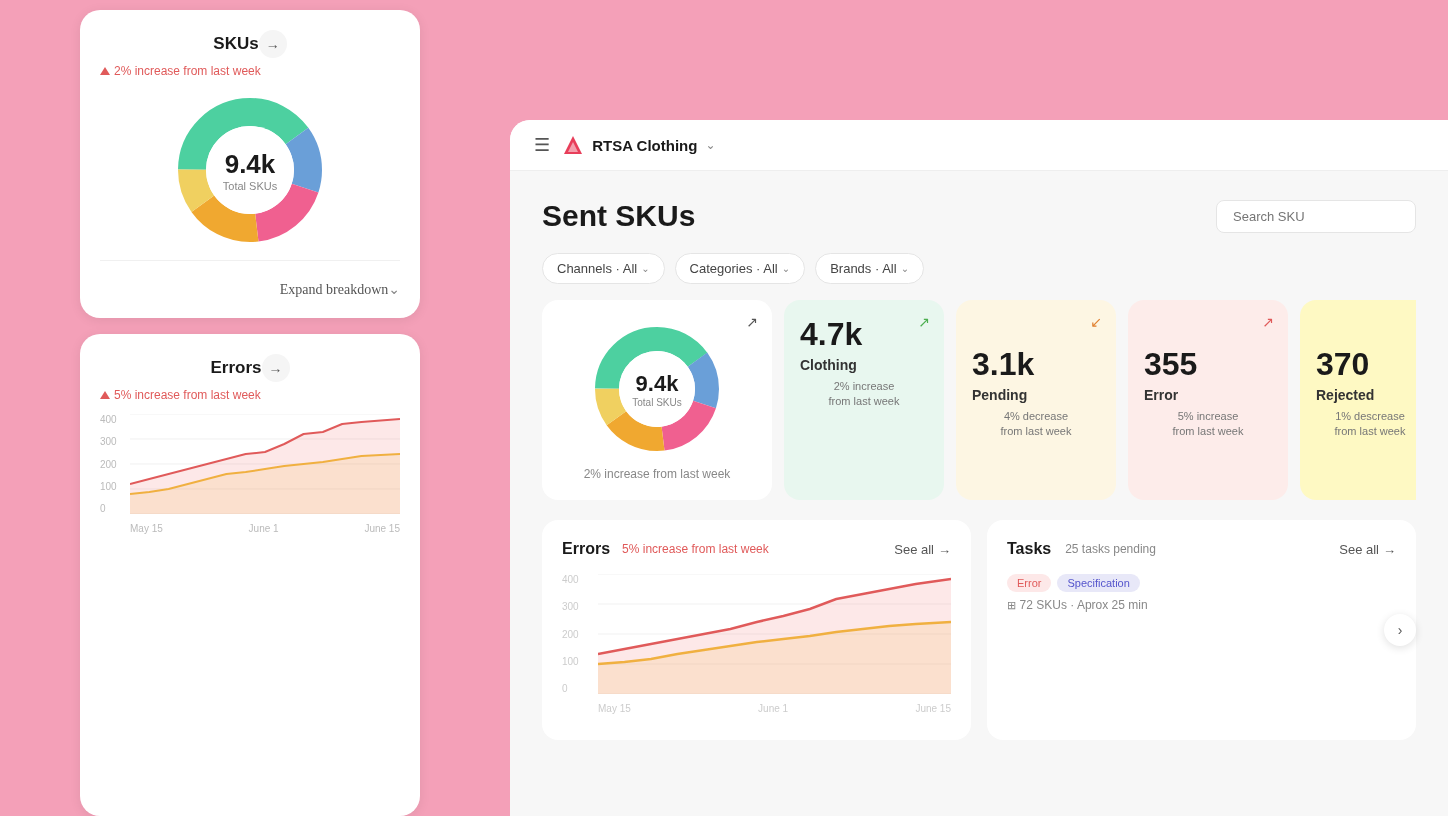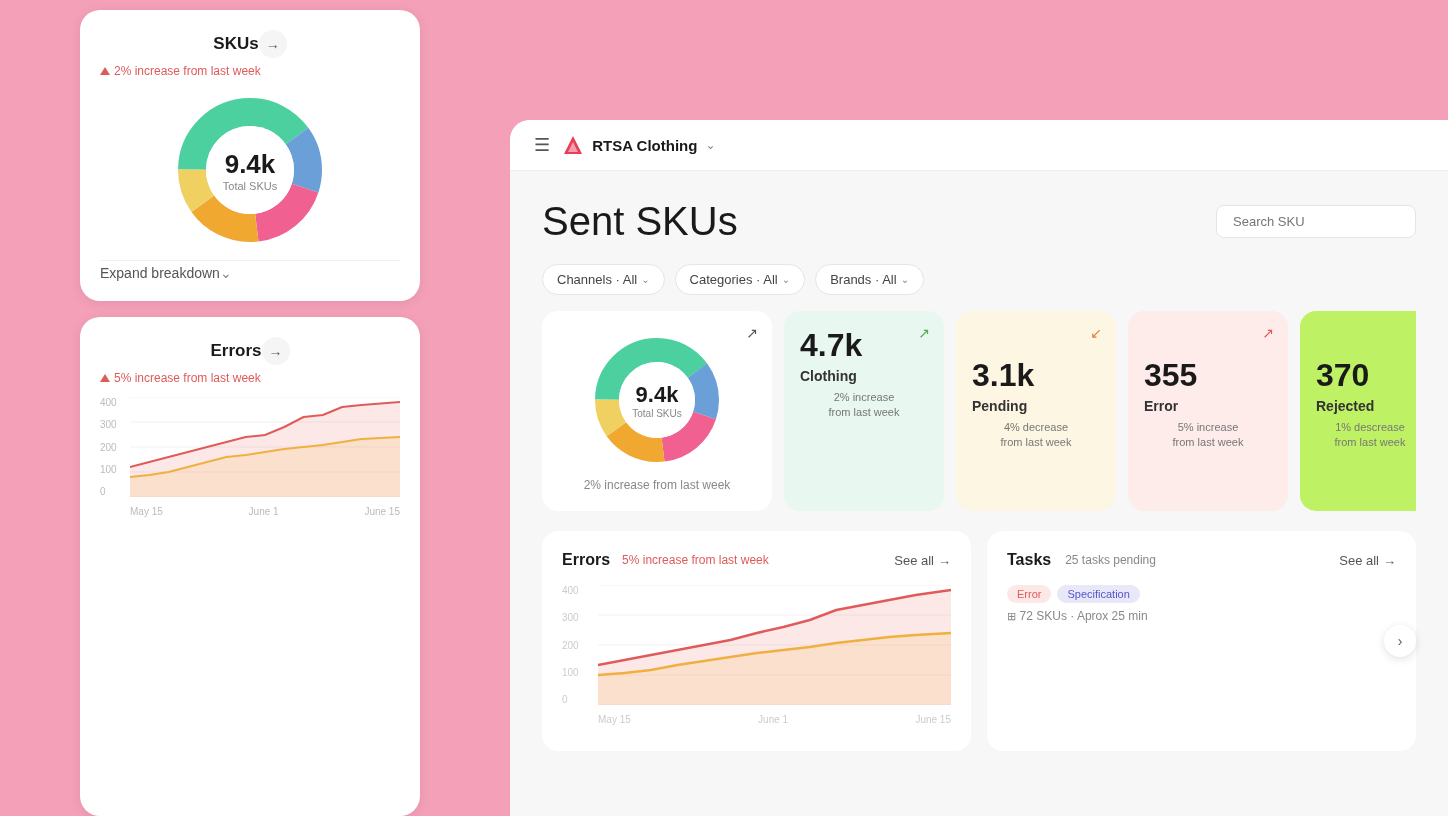--- a/index.html
+++ b/index.html
@@ -98,25 +98,26 @@
       color: #1a1a1a;
     }
 
     .donut-label {
       font-size: 11px;
       color: #888;
     }
 
     .expand-breakdown {
       display: flex;
-      justify-content: flex-start;
-      align-items: center;
-      padding: 4px 0 0;
+      justify-content: flex-end;
+      align-items: center;
+      padding: 20px 0 0;
       border-top: 1px solid #f0f0f0;
       cursor: pointer;
+      font-family: Liberation Serif, serif;
     }
 
     .expand-text {
       font-size: 14px;
       color: #555;
     }
 
     
     .error-card {
       flex: 1;
@@ -206,22 +207,22 @@
     }
 
     .page-header {
       display: flex;
       justify-content: space-between;
       align-items: center;
       margin-bottom: 20px;
     }
 
     .page-title {
-      font-size: 40px;
-      font-weight: 400;
+      font-size: 30px;
+      font-weight: 700;
       color: #1a1a1a;
     }
 
     .search-input {
       background: #fff;
       border: 1px solid #e5e5e5;
       border-radius: 8px;
       padding: 8px 16px;
       font-size: 13px;
       color: #aaa;
@@ -287,21 +288,21 @@
       background: #fdf6e3;
       width: 160px;
     }
 
     .stat-card-red {
       background: #fdecea;
       width: 160px;
     }
 
     .stat-card-blue {
-      background: #bef264;
+      background: #fef9c3;
       width: 140px;
     }
 
     .stat-arrow {
       position: absolute;
       top: 14px;
       right: 14px;
       font-size: 14px;
       color: #555;
     }

